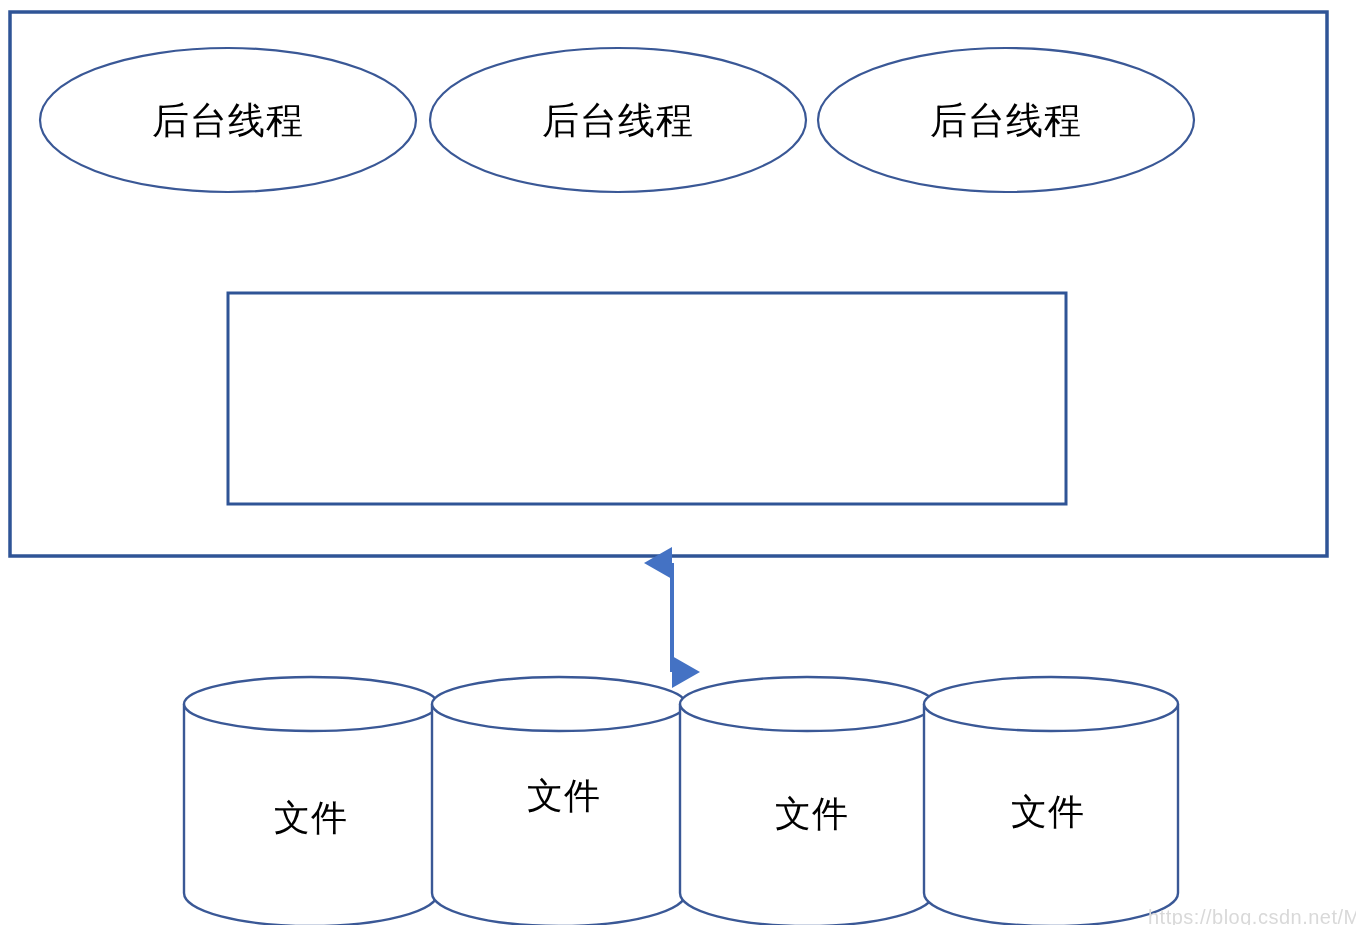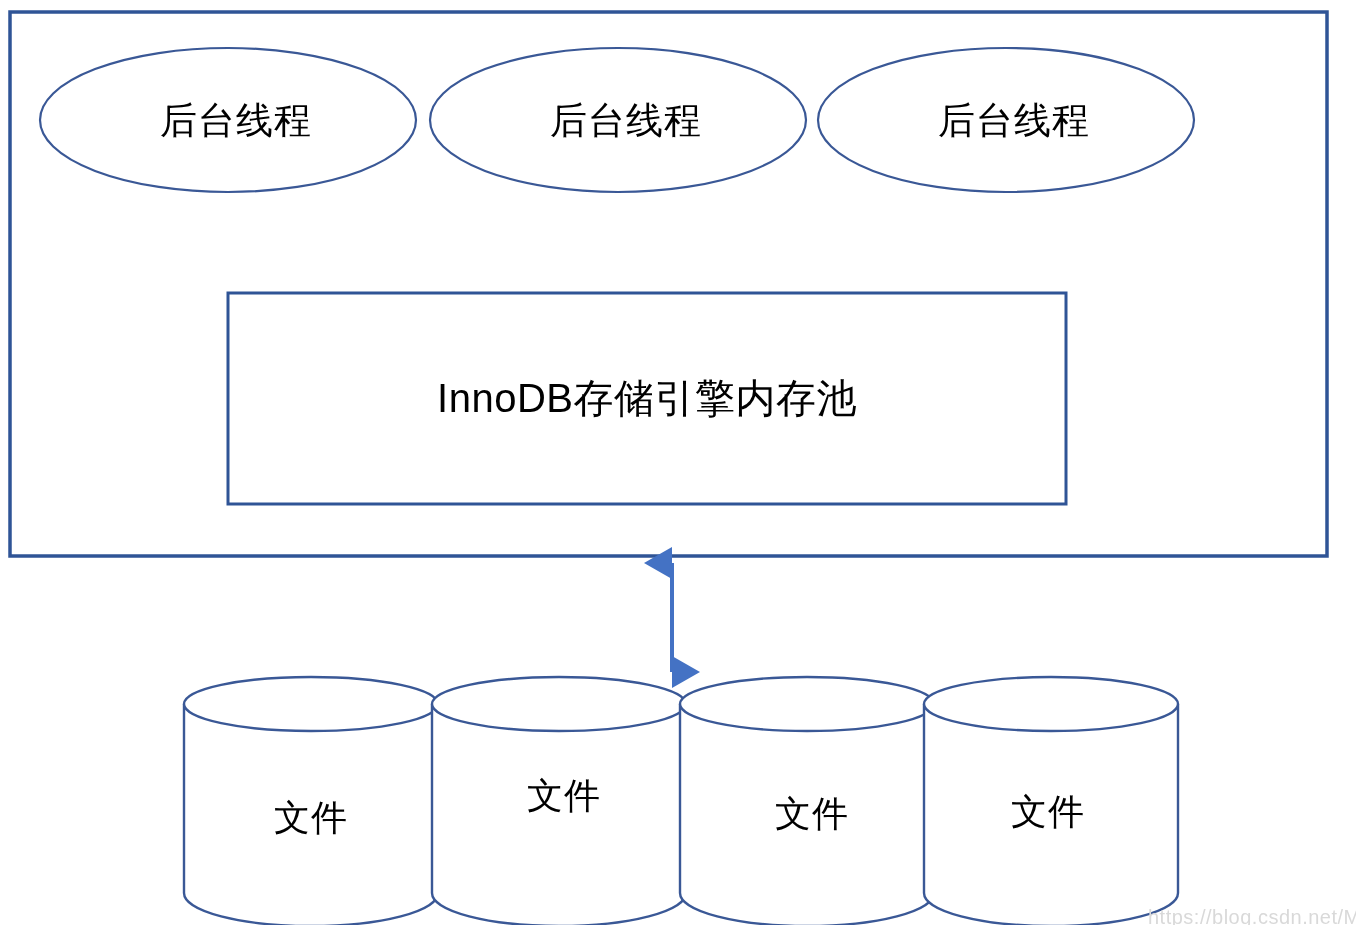--- a/index.html
+++ b/index.html
@@ -29,21 +29,20 @@
     color: #000000;
     font-family: "Liberation Sans", "DejaVu Sans", sans-serif;
     white-space: nowrap;
     text-align: center;
     line-height: 1;
     pointer-events: none;
   }
   .thread-label {
     font-size: 37px;
     letter-spacing: 1px;
-    padding-left: 8px;
   }
   .pool-label {
     font-size: 40px;
     letter-spacing: 0.5px;
   }
   .file-label {
     font-size: 36px;
     letter-spacing: 1px;
   }
   .watermark {
@@ -98,21 +97,20 @@
     <g>
       <path d="M924,704 L924,893 A127,33 0 0 0 1178,893 L1178,704" fill="#ffffff" stroke="#3A5896" stroke-width="2.4"></path>
       <ellipse cx="1051" cy="704" rx="127" ry="27" fill="#ffffff" stroke="#3A5896" stroke-width="2.4"></ellipse>
     </g>
   </svg>
 
   <div class="label thread-label" style="left:40px; top:102px; width:376px;">后台线程</div>
   <div class="label thread-label" style="left:430px; top:102px; width:376px;">后台线程</div>
   <div class="label thread-label" style="left:818px; top:102px; width:376px;">后台线程</div>
 
-  <div class="label pool-label" style="left:228px; top:378px; width:838px;">InnoDB存储引擎内存池</div>
 
   <div class="label file-label" style="left:225px; top:800px; width:172px;">文件</div>
   <div class="label file-label" style="left:478px; top:778px; width:172px;">文件</div>
   <div class="label file-label" style="left:726px; top:796px; width:172px;">文件</div>
   <div class="label file-label" style="left:962px; top:794px; width:172px;">文件</div>
 
   <div class="watermark" style="left:1148px; top:906px;">https://blog.csdn.net/MOLI_IT</div>
 
 </div>
 

